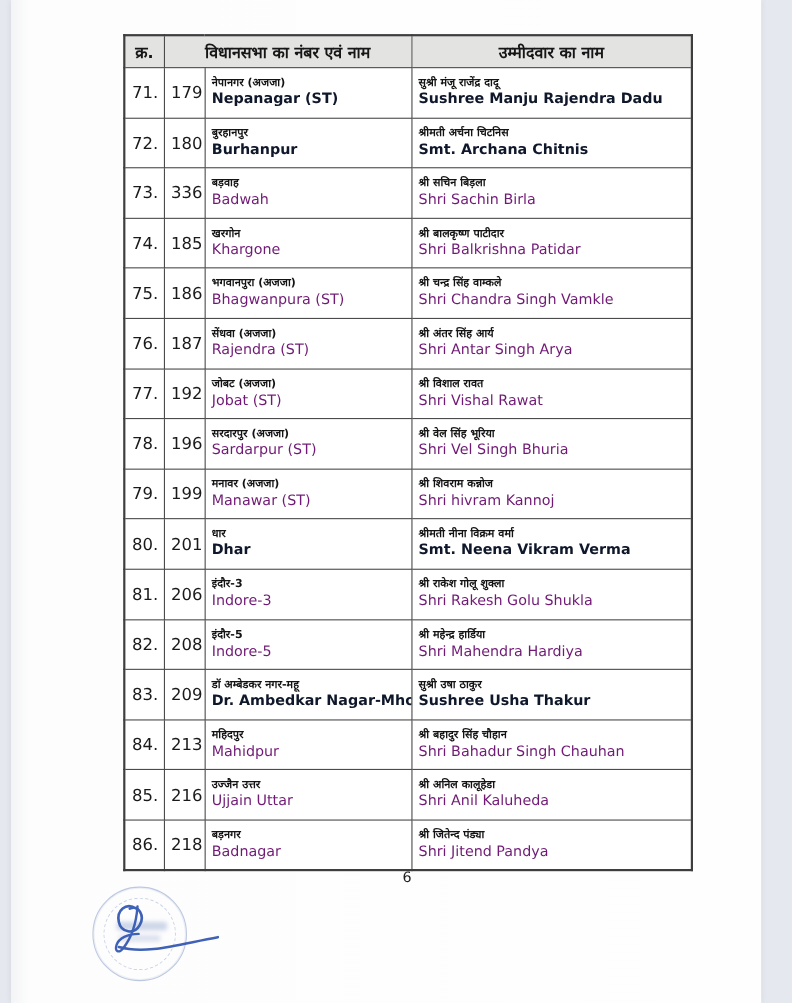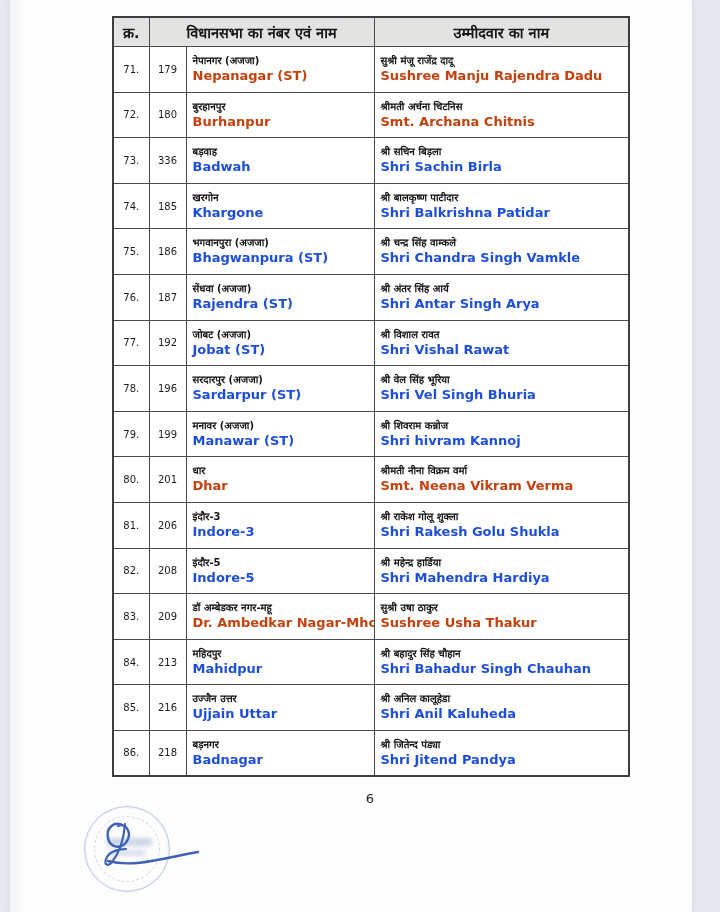--- a/index.html
+++ b/index.html
@@ -7,53 +7,53 @@
     width:720px;height:912px;position:relative;overflow:hidden;
     background:#e6e8f0;
     font-family:"DejaVu Sans","Liberation Sans",sans-serif;
   }
   .page{
     position:absolute;top:0;bottom:0;left:10px;width:682px;
     background:linear-gradient(90deg,#f3f4f6 0px,#fdfdfd 16px,#fefefe 100%);
     box-shadow:0 0 6px rgba(0,0,0,0.08);
   }
   .doc-table{
-    position:absolute;left:102px;top:16px;
+    position:absolute;left:102px;top:31px;
     border-collapse:collapse;table-layout:fixed;
     width:516px;
     background:#fff;
     padding-left:39px;
   }
   .doc-table td,.doc-table th{
     border:1px solid #4b4b4b;
     padding:1px 6px;
     overflow:hidden;
   }
   .doc-table{border:2px solid #3e3e3e;}
   thead th{
     background:#e3e3e2;
     font-size:14.5px;font-weight:700;color:#161616;
     text-align:center;height:26px;
   }
   tbody tr{height:45.6px;}
   td.c-serial,td.c-num{
     text-align:center;vertical-align:middle;
-    font-size:10px;color:#1a1a1a;
+    font-size:15px;color:#1a1a1a;
   }
   td.c-name,td.c-cand{vertical-align:middle;}
   .hi{
     font-size:10px;font-weight:600;color:#131313;
     line-height:1.3;white-space:nowrap;
   }
   .en{
-    font-size:13px;font-weight:700;color:#1d4ed8;
+    font-size:13px;font-weight:400;color:#701a75;
     line-height:1.35;white-space:nowrap;
   }
   tr.bold-row .hi{font-weight:700;}
-  tr.bold-row .en{font-weight:700;color:#c2410c;}
+  tr.bold-row .en{font-weight:700;color:#0f172a;}
   .page-number{
     position:absolute;left:102px;width:516px;top:791px;
     text-align:center;font-size:13px;color:#222;
   }
   
   .stamp{
     position:absolute;left:68px;top:802px;width:96px;height:92px;
   }
   .stamp .ring{
     position:absolute;left:6px;top:4px;width:84px;height:84px;border-radius:50%;

